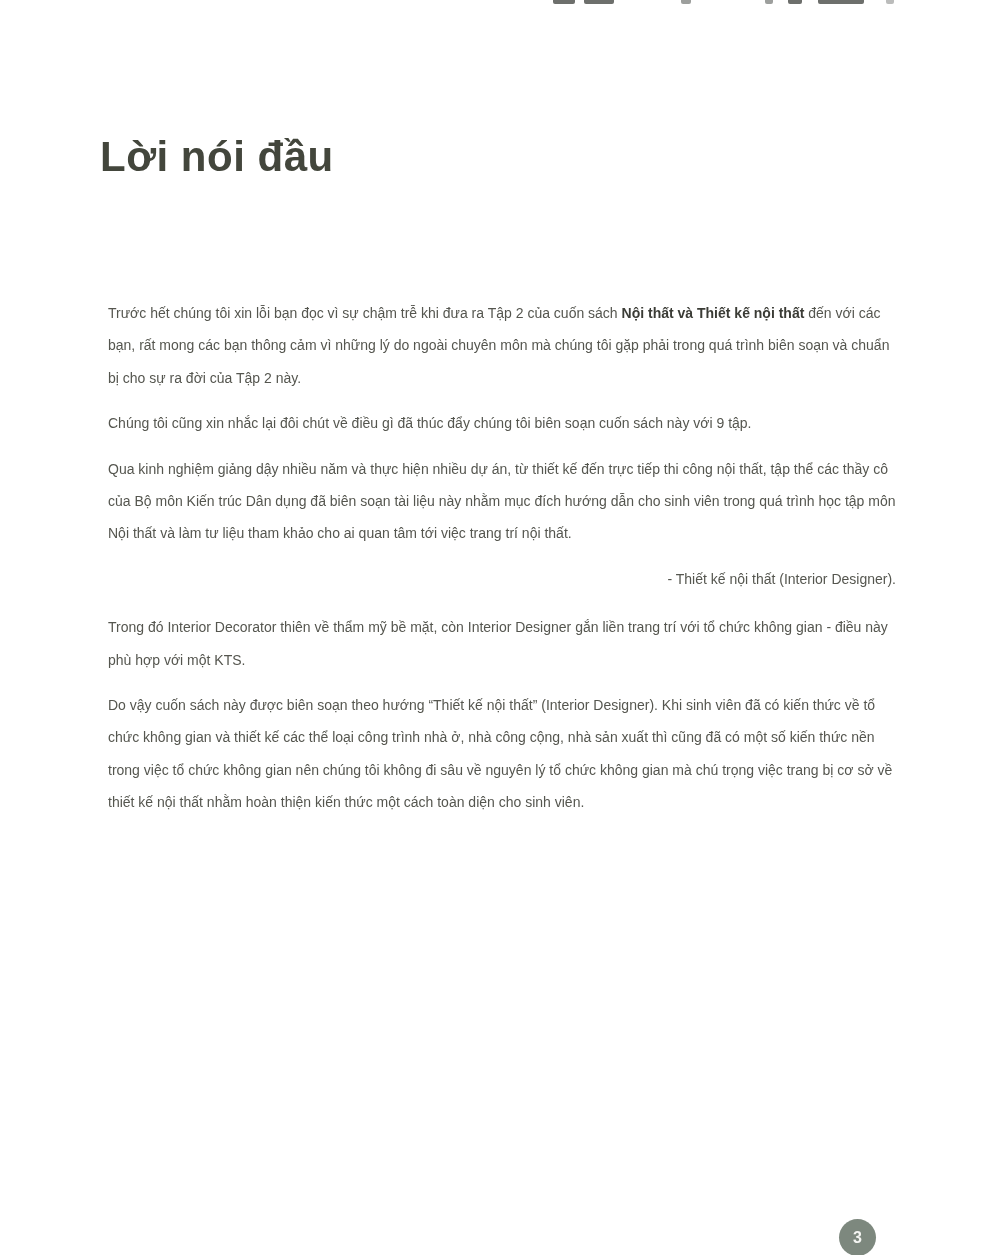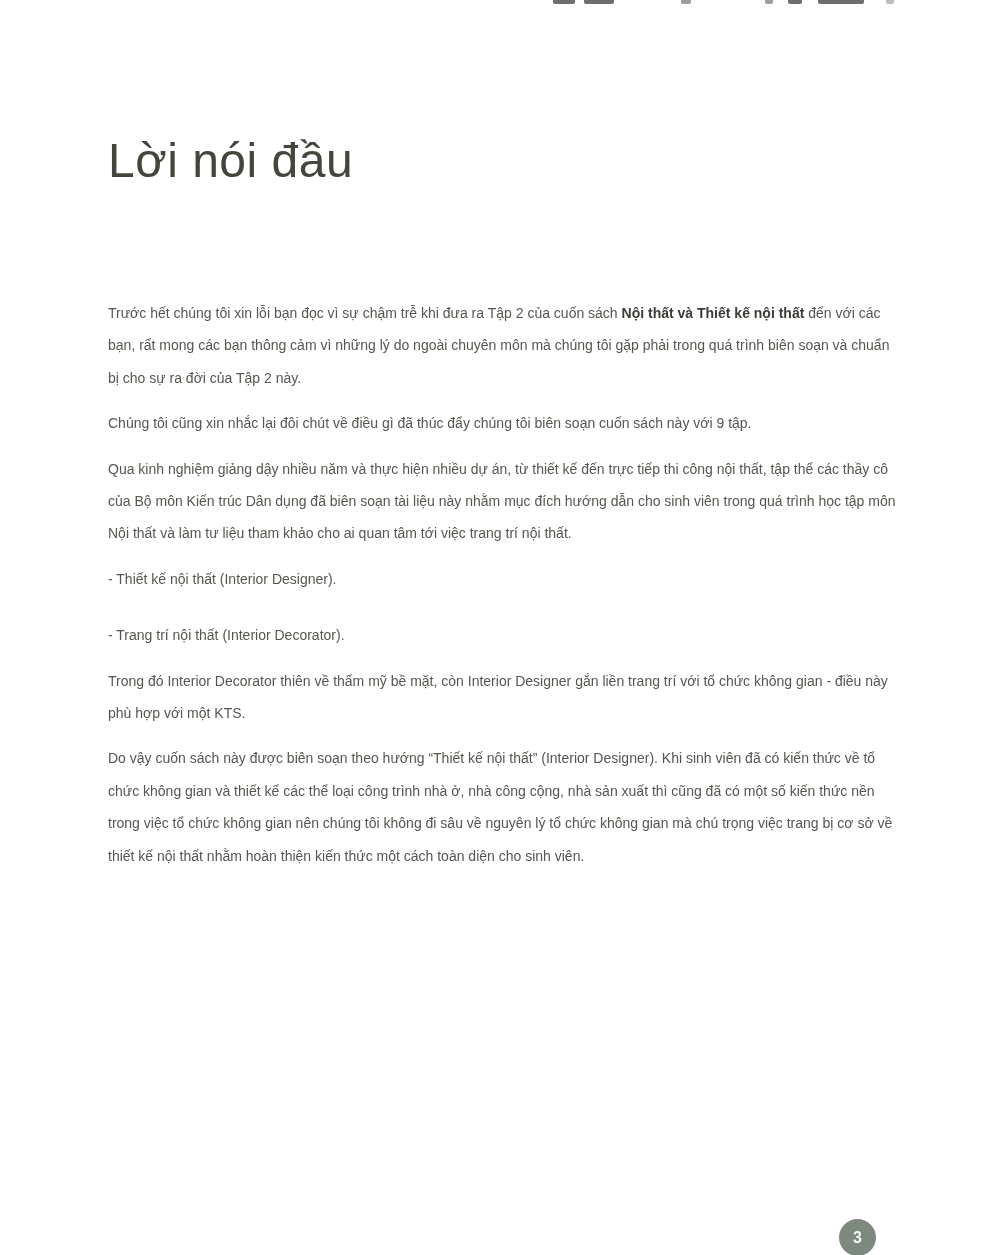--- a/index.html
+++ b/index.html
@@ -24,39 +24,39 @@
   .a1 { left: 553px; width: 22px; }
   .a2 { left: 584px; width: 30px; }
   .a3 { left: 681px; width: 10px; opacity: .5; }
   .a4 { left: 765px; width: 8px;  opacity: .5; }
   .a5 { left: 788px; width: 14px; }
   .a6 { left: 818px; width: 46px; }
   .a7 { left: 886px; width: 8px;  opacity: .35; }
 
   .title {
     position: absolute;
-    left: 108px;
+    left: 100px;
     top: 133px;
-    font-size: 48px;
-    font-weight: 400;
+    font-size: 42px;
+    font-weight: 700;
     letter-spacing: 0.5px;
     color: #43463c;
   }
   .content {
     position: absolute;
     left: 108px;
     top: 297px;
     width: 788px;
     font-size: 14px;
     line-height: 32.4px;
     color: #55564f;
     text-align: left;
   }
   .content p { margin-bottom: 13px; }
-  .content p.list-item { margin-bottom: 24px; }
+  .content p.list-item { margin-bottom: 16px; text-align: right; }
   .content strong { font-weight: 700; color: #3b3c36; }
 
   .page-number-badge {
     position: absolute;
     left: 839px;
     top: 1219px;
     width: 37px;
     height: 37px;
     border-radius: 50%;
     background: #7d887e;
@@ -85,21 +85,20 @@
 
   <div class="content">
     <p><span>Trước hết chúng tôi xin lỗi bạn đọc vì sự chậm trễ khi đưa ra Tập 2 của cuốn sách </span><strong>Nội thất và Thiết kế nội thất</strong><span> đến với các bạn, rất mong các bạn thông cảm vì những lý do ngoài chuyên môn mà chúng tôi gặp phải trong quá trình biên soạn và chuẩn bị cho sự ra đời của Tập 2 này.</span></p>
 
     <p>Chúng tôi cũng xin nhắc lại đôi chút về điều gì đã thúc đẩy chúng tôi biên soạn cuốn sách này với 9 tập.</p>
 
     <p>Qua kinh nghiệm giảng dậy nhiều năm và thực hiện nhiều dự án, từ thiết kế đến trực tiếp thi công nội thất, tập thể các thầy cô của Bộ môn Kiến trúc Dân dụng đã biên soạn tài liệu này nhằm mục đích hướng dẫn cho sinh viên trong quá trình học tập môn Nội thất và làm tư liệu tham khảo cho ai quan tâm tới việc trang trí nội thất.</p>
 
 
     <p class="list-item">- Thiết kế nội thất (Interior Designer).</p>
-    <p>- Trang trí nội thất (Interior Decorator).</p>
 
     <p>Trong đó Interior Decorator thiên về thẩm mỹ bề mặt, còn Interior Designer gắn liền trang trí với tổ chức không gian - điều này phù hợp với một KTS.</p>
 
     <p>Do vậy cuốn sách này được biên soạn theo hướng “Thiết kế nội thất” (Interior Designer). Khi sinh viên đã có kiến thức về tổ chức không gian và thiết kế các thể loại công trình nhà ở, nhà công cộng, nhà sản xuất thì cũng đã có một số kiến thức nền trong việc tổ chức không gian nên chúng tôi không đi sâu về nguyên lý tổ chức không gian mà chú trọng việc trang bị cơ sở về thiết kế nội thất nhằm hoàn thiện kiến thức một cách toàn diện cho sinh viên.</p>
 
   </div>
 
   <div class="page-number-badge">3</div>
 
 </div>

